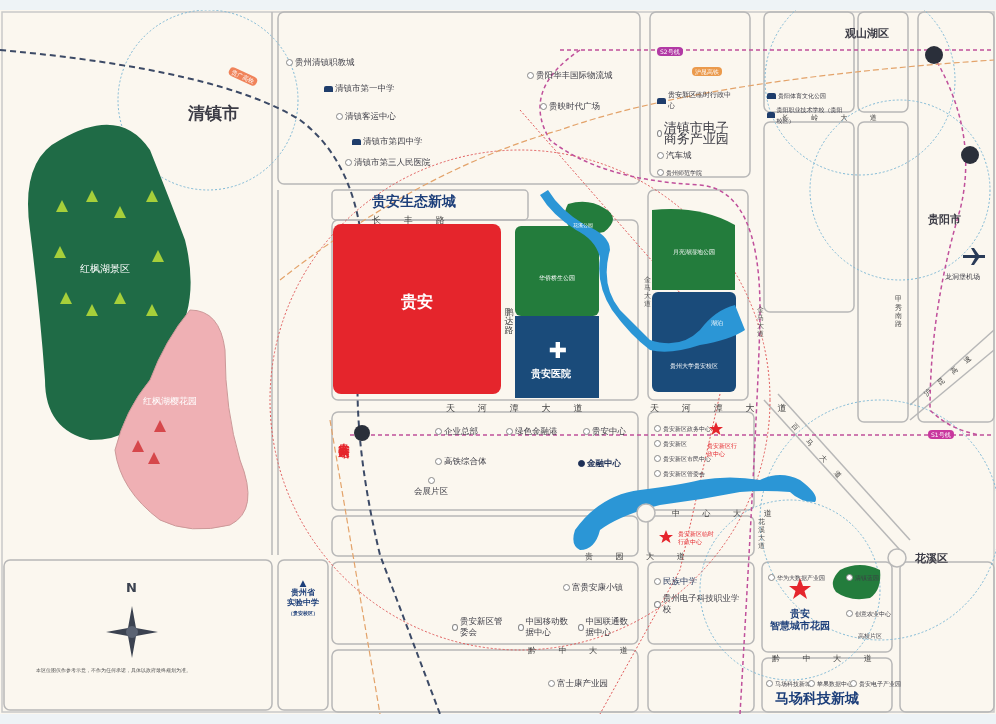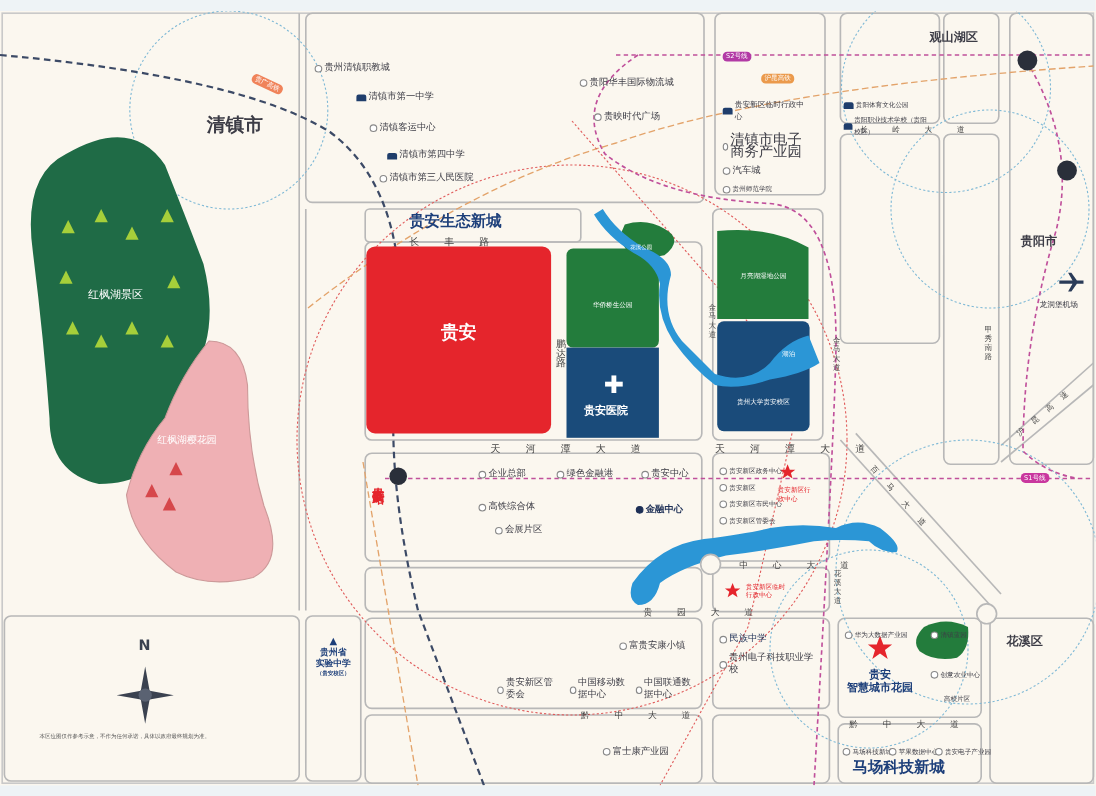--- a/index.html
+++ b/index.html
@@ -130,21 +130,21 @@
       <circle cx="362" cy="423" r="8"></circle>
         <circle cx="934" cy="45" r="9"></circle>
         <circle cx="970" cy="145" r="9"></circle>
     </g>
     <path d="M963 245 l12 0 l-4 -7 l3 0 l5 7 l6 0 l0 3 l-6 0 l-5 7 l-3 0 l4 -7 l-12 0 z" fill="#2a3b58"></path>
   </svg>
 
   <div class="big-city" style="left:188px;top:92px;">清镇市</div>
   <div class="district" style="left:845px;top:16px;">观山湖区</div>
   <div class="district" style="left:928px;top:202px;">贵阳市</div>
-  <div class="district" style="left:915px;top:565px;text-align:center;">花溪区</div>
+  <div class="district" style="left:915px;top:541px;text-align:center;">花溪区</div>
   <div class="lbl" style="left:372px;top:183px;font-size:14px;font-weight:bold;color:#1d3f7a;line-height:16px;">贵安生态新城</div>
   <div class="lbl" style="left:775px;top:680px;font-size:14px;font-weight:bold;color:#1d3f7a;line-height:16px;">马场科技新城</div>
 
   <div class="lbl white" style="left:80px;top:253px;font-size:10px;">红枫湖景区</div>
   <div class="lbl white" style="left:143px;top:386px;font-size:9px;">红枫湖樱花园</div>
 
   <div class="block center white" style="left:333px;top:282px;width:168px;font-size:16px;font-weight:bold;line-height:20px;">
     <div>贵安</div>
   </div>
   <div class="lbl white center" style="left:515px;top:262px;width:84px;font-size:6px;">华侨桥生公园</div>
@@ -244,21 +244,21 @@
       <span>绿色金融港</span>
     </div>
   <div class="poi" style="left:583px;top:416px;">
       <span class="dot"></span>
       <span>贵安中心</span>
     </div>
   <div class="poi" style="left:435px;top:446px;">
       <span class="dot"></span>
       <span>高铁综合体</span>
     </div>
-  <div class="poi" style="left:450px;top:467px;">
+  <div class="poi" style="left:414px;top:467px;flex-direction:column;">
       <span class="dot"></span>
       <span>会展片区</span>
     </div>
   <div class="poi" style="left:578px;top:448px;font-weight:bold;color:#1d2f56;">
       <span class="dot" style="background:#1d2f56;border-color:#1d2f56;"></span>
       <span>金融中心</span>
     </div>
 
   <div class="poi" style="left:654px;top:413px;font-size:6px;">
       <span class="dot"></span>

